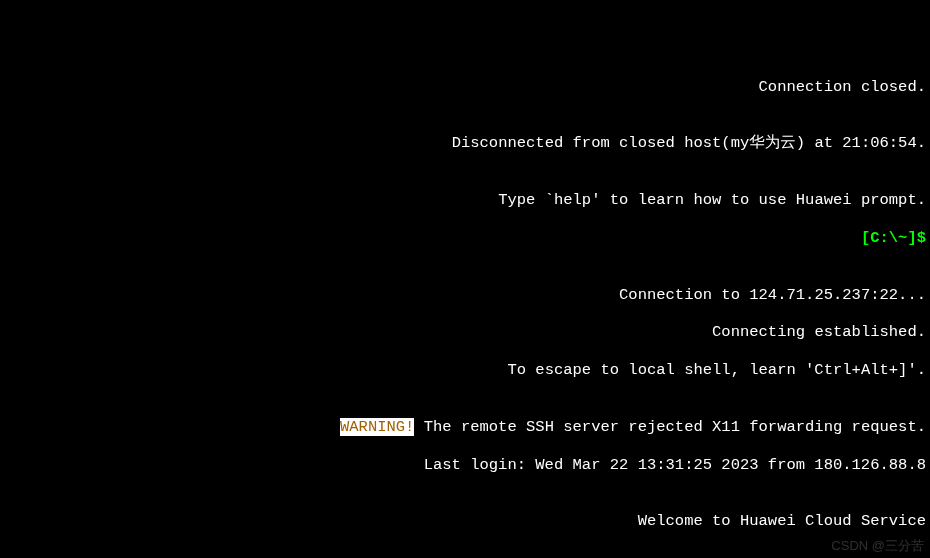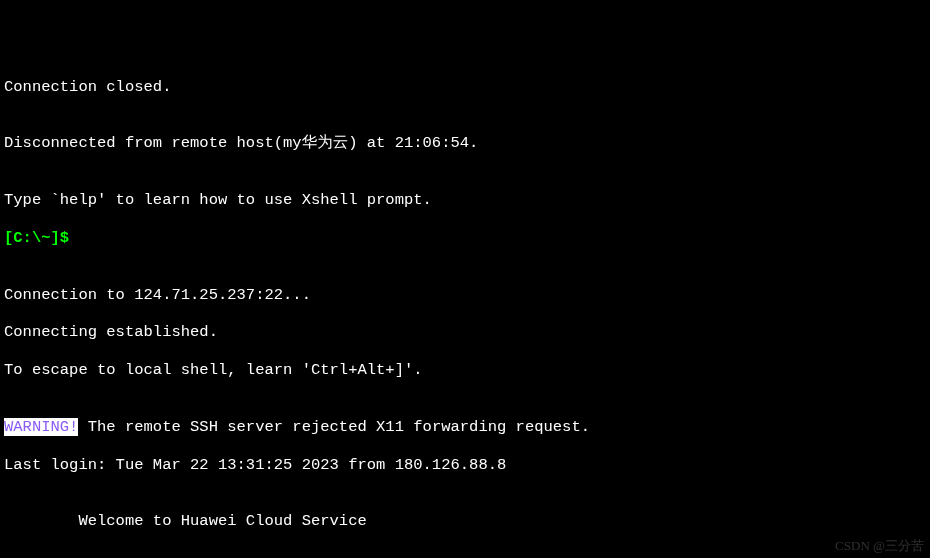--- a/index.html
+++ b/index.html
@@ -10,51 +10,51 @@
     font-family: "Consolas", "Courier New", monospace;
     font-size: 15.5px;
     line-height: 1.22;
     width: 930px;
     height: 558px;
     box-sizing: border-box;
     overflow: hidden;
     white-space: pre;
     position: relative;
   }
-  .line { display: block; }
+  .line { display: block; text-align: right; }
   .green { color: #00ff00; font-weight: bold; }
-  .hl    { background: #fff; color: #8b5cf6; }
+  .hl    { background: #fff; color: #a16207; }
   .watermark {
     position: absolute;
     right: 6px;
     bottom: 4px;
     font-size: 13px;
     color: rgba(255,255,255,0.18);
-    font-family: Liberation Serif, serif;
+    font-family: Liberation Sans, sans-serif;
     white-space: nowrap;
   }
 </style>
 </head>
 <body>
 
 
 
 <span class="line">Connection closed.</span>
 <span class="line"></span>
-<span class="line">Disconnected from remote host(my华为云) at 21:06:54.</span>
+<span class="line">Disconnected from closed host(my华为云) at 21:06:54.</span>
 <span class="line"></span>
-<span class="line">Type `help' to learn how to use Xshell prompt.</span>
+<span class="line">Type `help' to learn how to use Huawei prompt.</span>
 <span class="line"><span class="green">[C:\~]$</span></span>
 <span class="line"></span>
 <span class="line">Connection to 124.71.25.237:22...</span>
 <span class="line">Connecting established.</span>
 <span class="line">To escape to local shell, learn 'Ctrl+Alt+]'.</span>
 <span class="line"></span>
 <span class="line"><span class="hl">WARNING!</span><span> The remote SSH server rejected X11 forwarding request.</span></span>
-<span class="line">Last login: Tue Mar 22 13:31:25 2023 from 180.126.88.8</span>
+<span class="line">Last login: Wed Mar 22 13:31:25 2023 from 180.126.88.8</span>
 <span class="line"></span>
 <span class="line">        Welcome to Huawei Cloud Service</span>
 <span class="line"></span>
 
 
 
 
 
 
 

